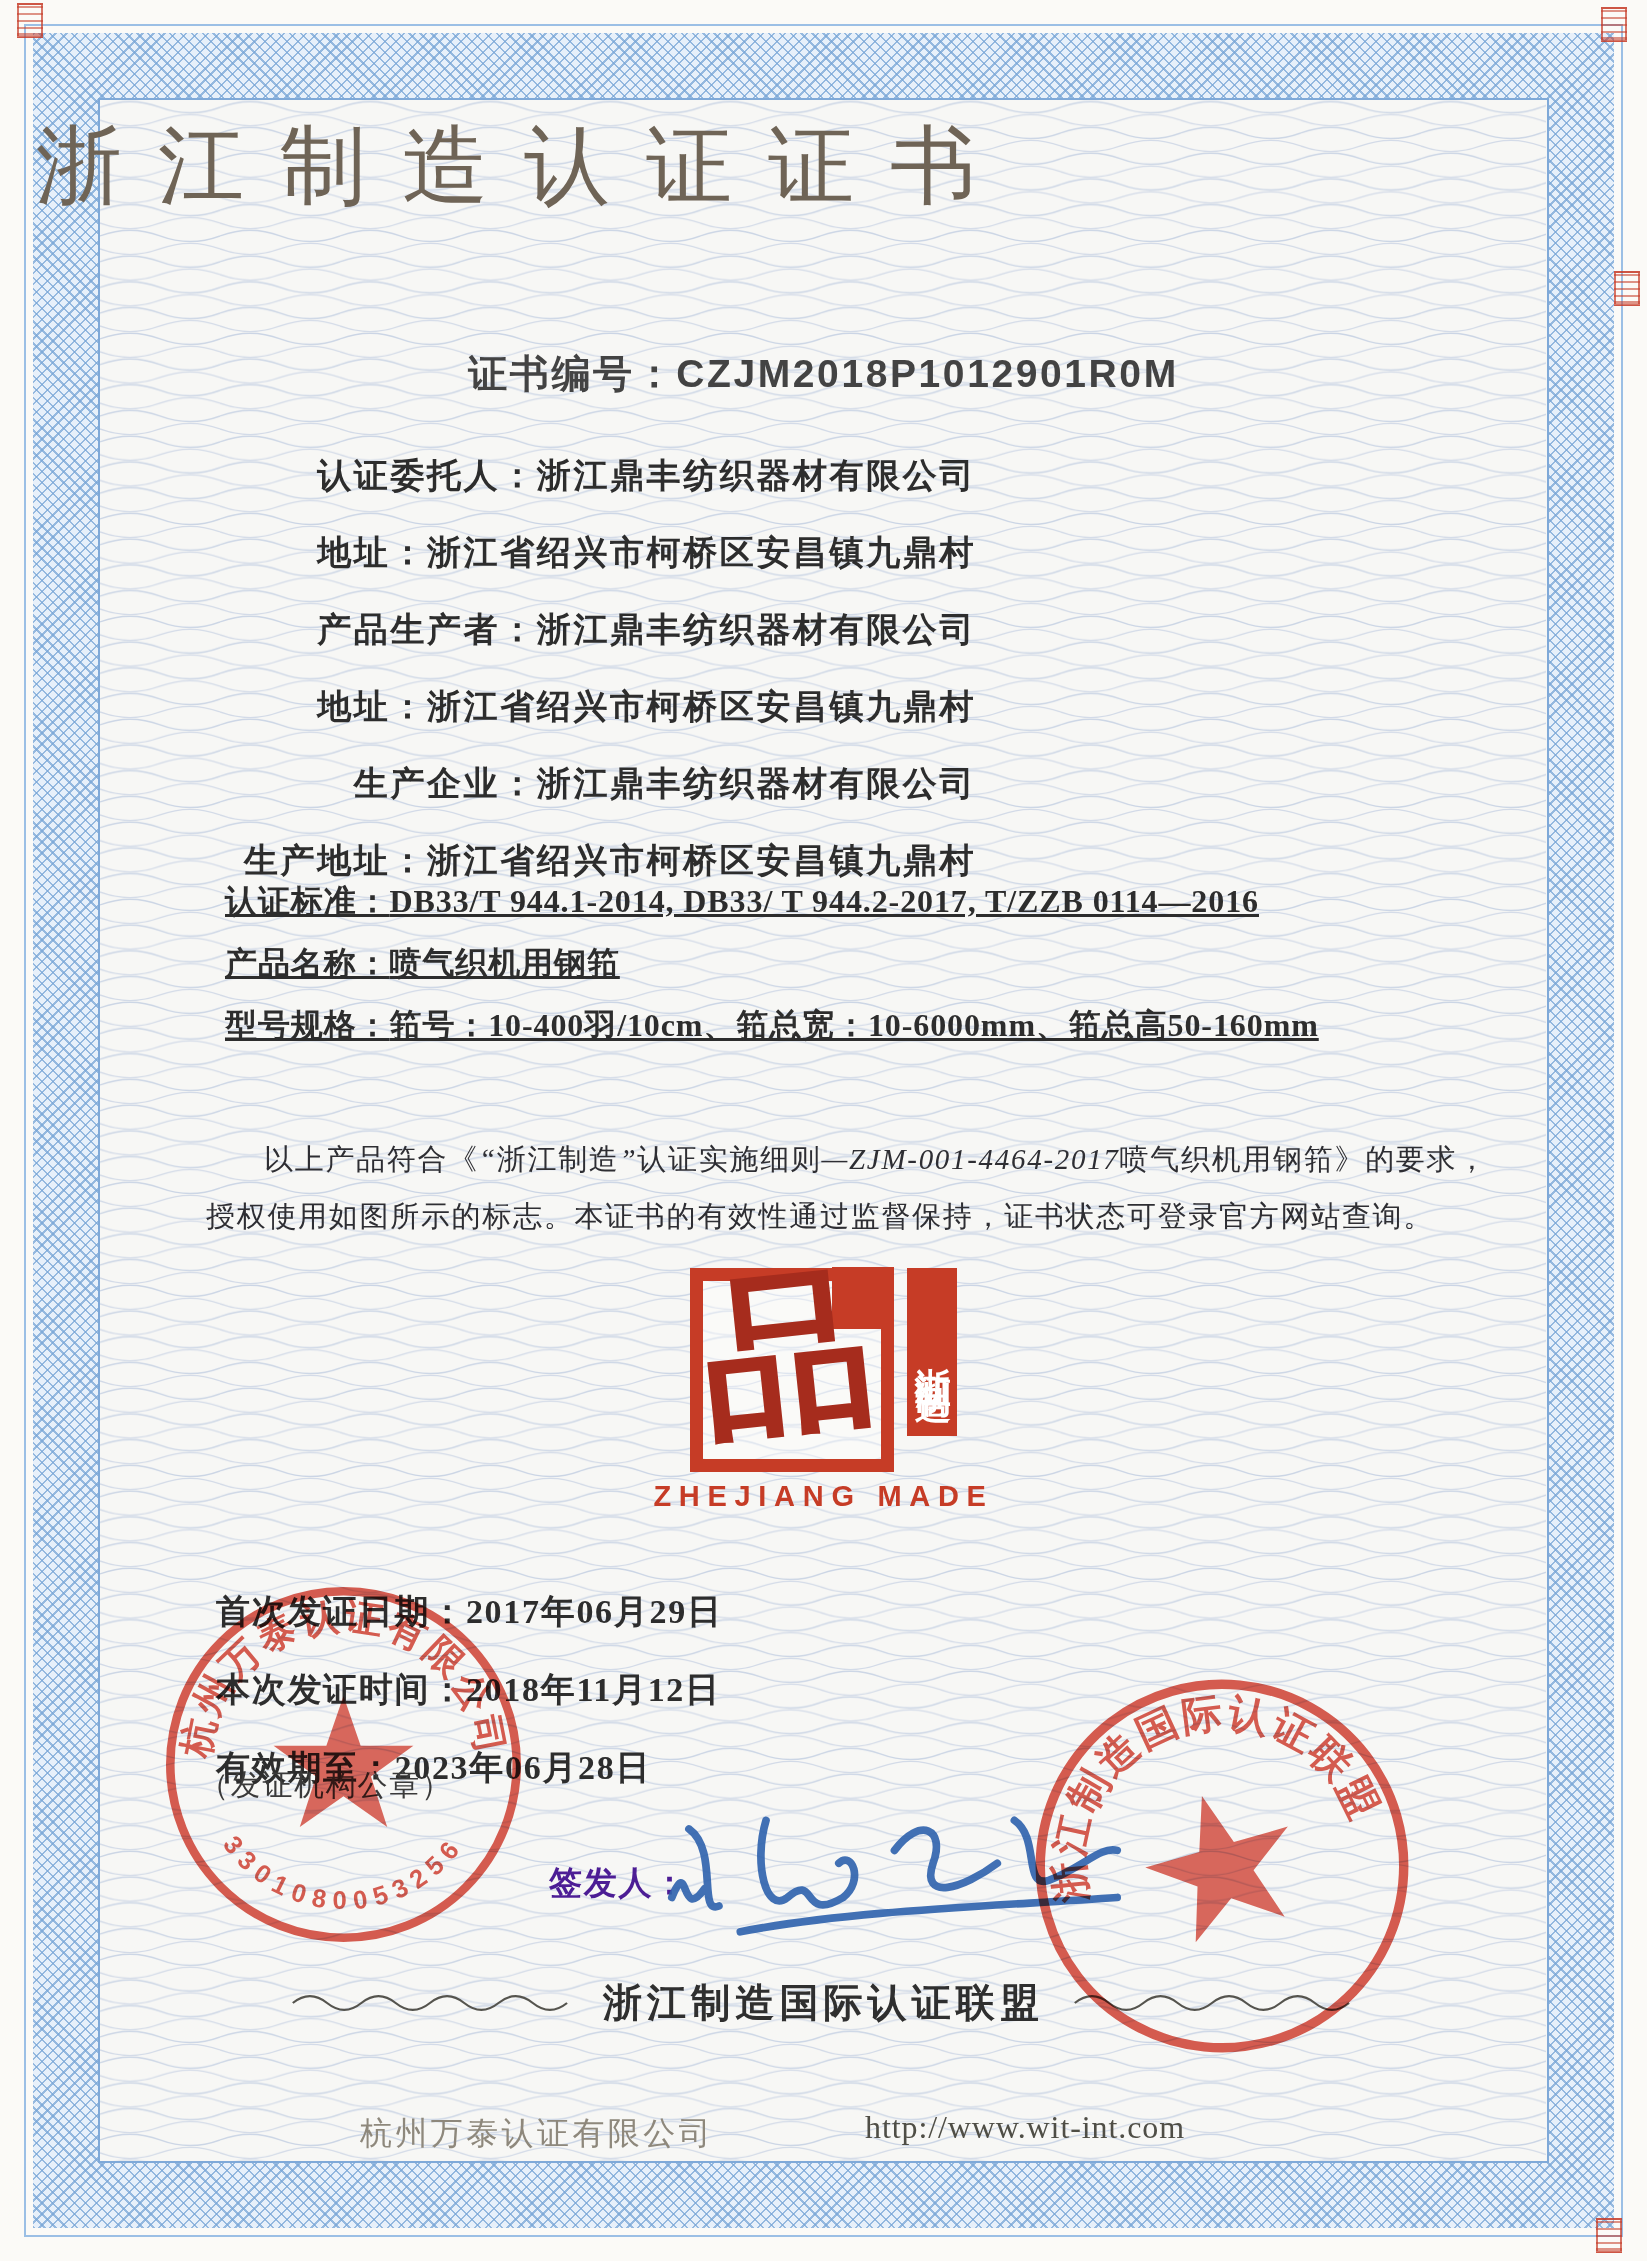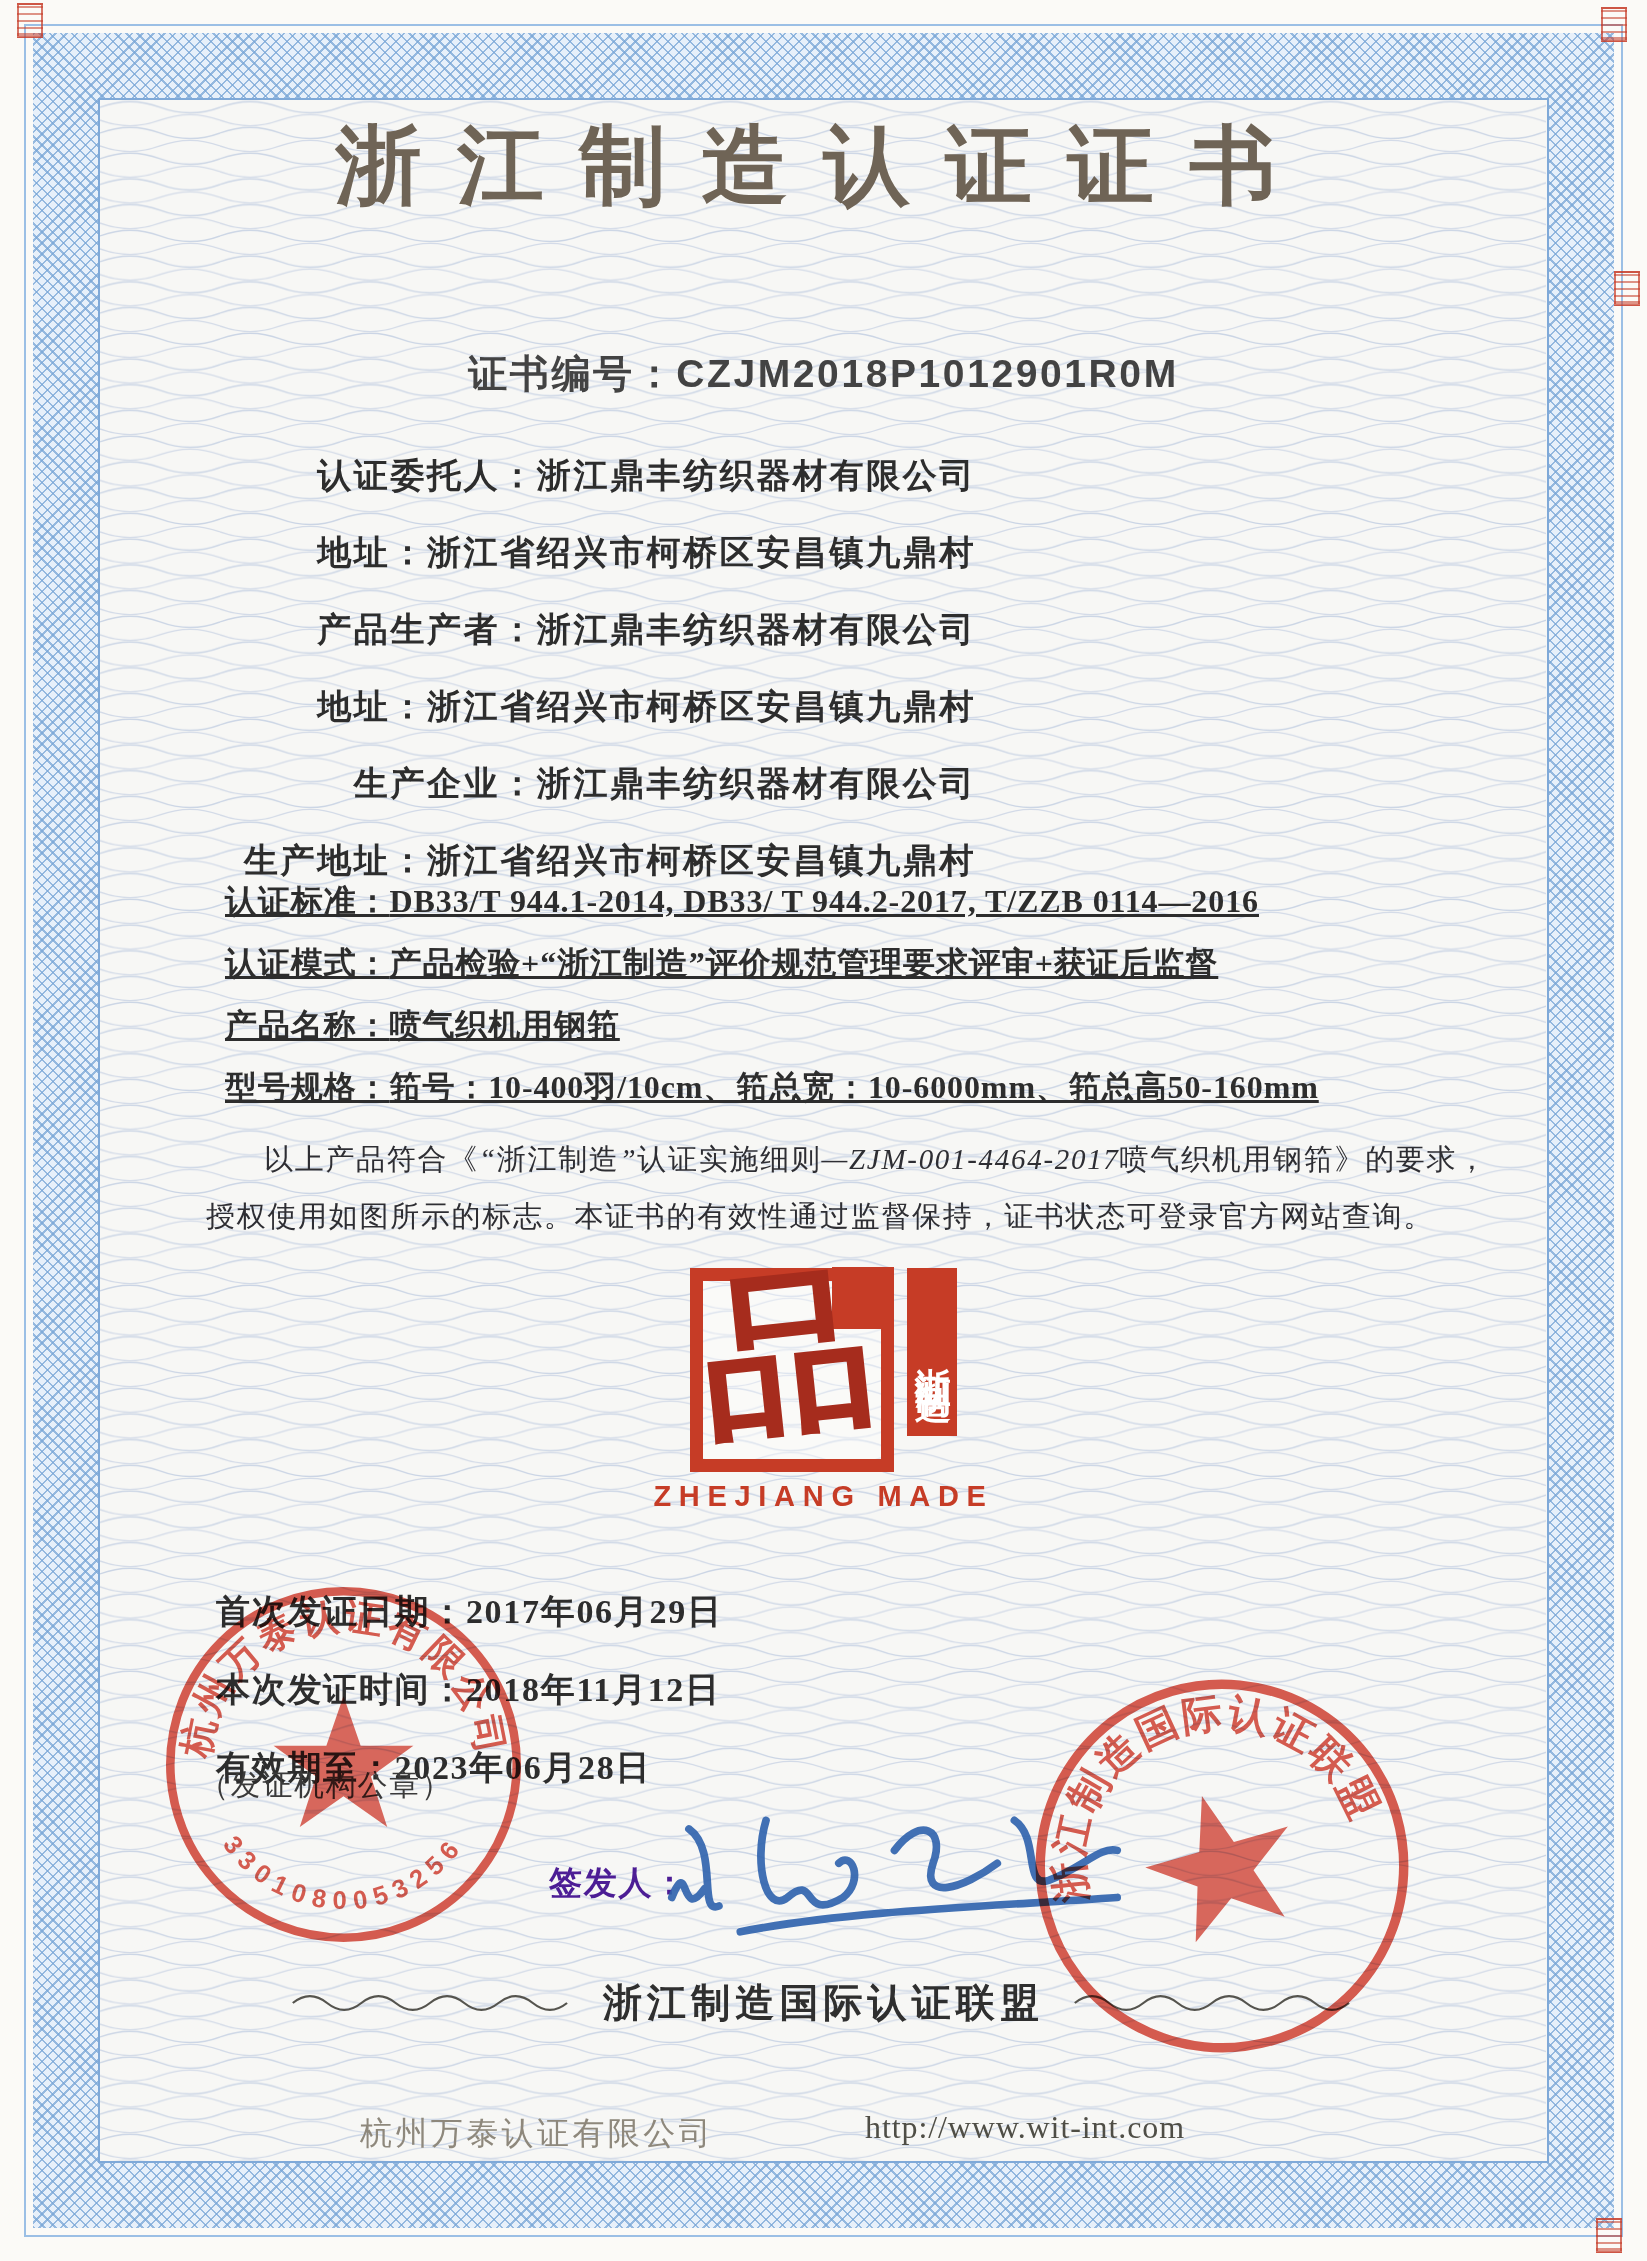--- a/index.html
+++ b/index.html
@@ -15,22 +15,22 @@
   .frame-inner{position:absolute;inset:98px;border:2.6px solid #7fa9d8;background:#f6f6f4;z-index:1;}
   .waves{position:absolute;inset:100px;z-index:1;}
 
   .corner-mark{position:absolute;width:22px;height:31px;z-index:6;
     border:2.6px solid rgba(198,60,40,.7);
     background:repeating-linear-gradient(0deg, rgba(198,60,40,.55) 0 2.6px, rgba(0,0,0,0) 2.6px 6.9px);}
 
   .content{position:absolute;inset:0;z-index:2;}
 
   
-  .title{position:absolute;top:108px;left:0;width:100%;text-align:center;
-    font-size:86px;font-weight:bold;color:#6f6456;letter-spacing:36px;box-sizing:border-box;}
+  .title{position:absolute;top:108px;left:0;width:100%;text-align:left;
+    font-size:86px;font-weight:normal;color:#6f6456;letter-spacing:36px;padding-left:36px;box-sizing:border-box;}
   .certno{position:absolute;top:347px;left:0;width:100%;text-align:center;
     font-family:"Liberation Sans","DejaVu Sans",sans-serif;font-weight:bold;color:#434343;
     font-size:39px;letter-spacing:2.6px;}
 
   .info-block{position:absolute;left:244px;top:453px;text-align:right;}
   .info-line{font-size:34px;font-weight:700;color:#2d2d2d;letter-spacing:2.6px;margin-bottom:31px;white-space:nowrap;}
 
   .spec-block{position:absolute;left:225px;top:880px;}
   .spec-line{font-size:32px;font-weight:700;color:#2d2d2d;letter-spacing:0.9px;margin-bottom:18px;white-space:nowrap;text-decoration:underline;}
 
@@ -105,21 +105,20 @@
       <div class="info-line"><span>认证委托人：</span><span>浙江鼎丰纺织器材有限公司</span></div>
       <div class="info-line"><span>地址：</span><span>浙江省绍兴市柯桥区安昌镇九鼎村</span></div>
       <div class="info-line"><span>产品生产者：</span><span>浙江鼎丰纺织器材有限公司</span></div>
       <div class="info-line"><span>地址：</span><span>浙江省绍兴市柯桥区安昌镇九鼎村</span></div>
       <div class="info-line"><span>生产企业：</span><span>浙江鼎丰纺织器材有限公司</span></div>
       <div class="info-line"><span>生产地址：</span><span>浙江省绍兴市柯桥区安昌镇九鼎村</span></div>
     </div>
 
     <div class="spec-block">
       <div class="spec-line"><span>认证标准：</span><span>DB33/T 944.1-2014, DB33/ T 944.2-2017, T/ZZB 0114—2016</span></div>
-      <div class="spec-line"><span>认证模式：</span><span>产品检验+“浙江制造”评价规范管理要求评审+获证后监督</span></div>
       <div class="spec-line"><span>产品名称：</span><span>喷气织机用钢筘</span></div>
       <div class="spec-line"><span>型号规格：</span><span>筘号：10-400羽/10cm、筘总宽：10-6000mm、筘总高50-160mm</span></div>
     </div>
 
     <div class="statement">以上产品符合《“浙江制造”认证实施细则—ZJM-001-4464-2017喷气织机用钢筘》的要求，授权使用如图所示的标志。本证书的有效性通过监督保持，证书状态可登录官方网站查询。</div>
 
     <div class="logo">
       <div class="logo-row">
         <div class="logo-square">
           <div class="logo-corner"></div>

